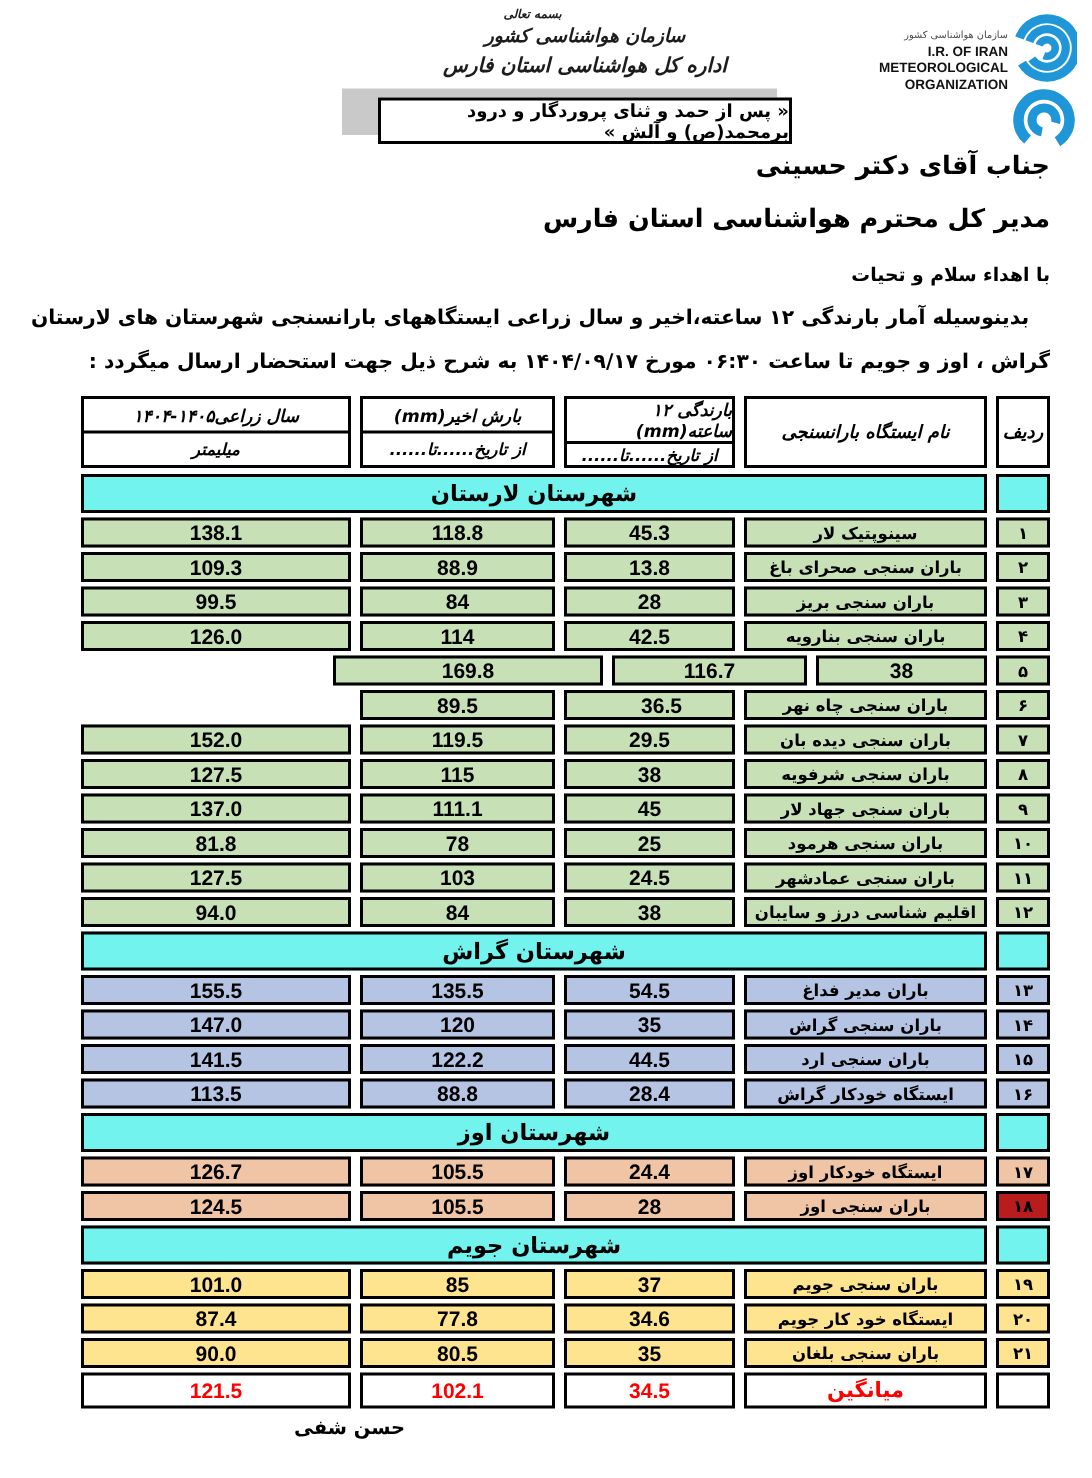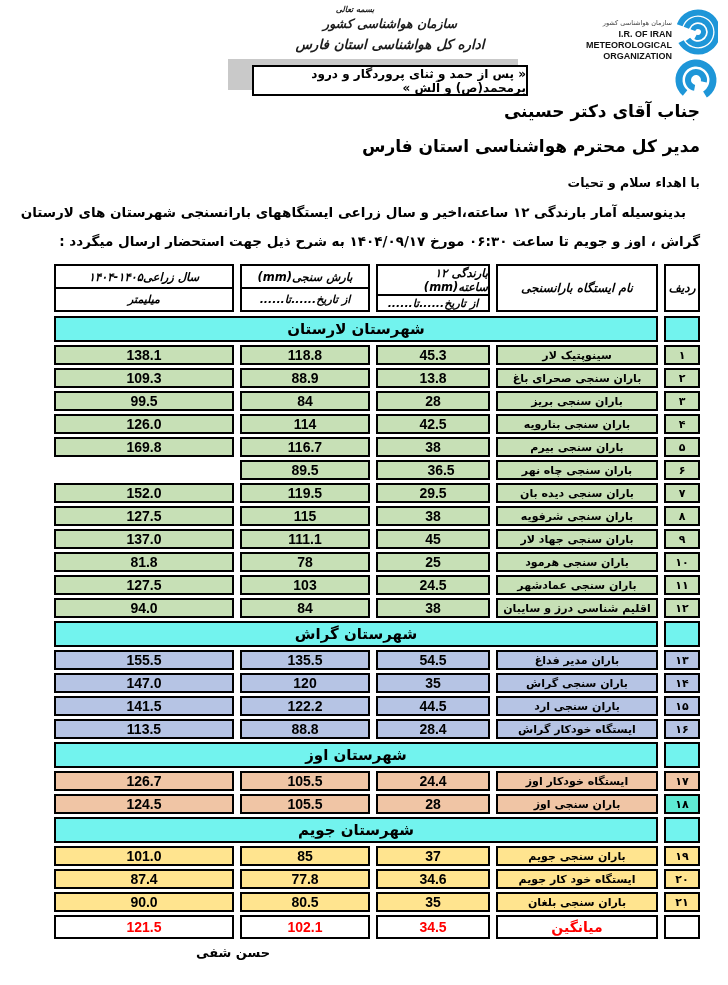--- a/index.html
+++ b/index.html
@@ -106,21 +106,21 @@
         <span>ردیف</span>
       </div>
       <div class="cell w-station hcell">
         <span>نام ایستگاه بارانسنجی</span>
       </div>
       <div class="hsplit w-v12">
         <div class="htop">بارندگی ۱۲ ساعته(mm)</div>
         <div class="hbot">از تاریخ......تا......</div>
       </div>
       <div class="hsplit w-recent">
-        <div class="htop">بارش سنجی(mm)</div>
+        <div class="htop">بارش اخیر(mm)</div>
         <div class="hbot">از تاریخ......تا......</div>
       </div>
       <div class="hsplit w-year">
         <div class="htop">سال زراعی۱۴۰۵-۱۴۰۴</div>
         <div class="hbot">میلیمتر</div>
       </div>
     </div>
     <div id="table-body">
         <div class="t-row band-row">
           <div class="cell w-radif" style="background: rgb(114, 243, 238);"></div>
@@ -149,21 +149,20 @@
         </div>
         <div class="t-row data-row">
           <div class="cell w-radif radif-cell" style="background: rgb(199, 224, 182);">۴</div>
           <div class="cell w-station station-cell" style="background: rgb(199, 224, 182);">باران سنجی بنارویه</div>
           <div class="cell w-v12 num" style="background: rgb(199, 224, 182);">42.5</div>
           <div class="cell w-recent num" style="background: rgb(199, 224, 182);">114</div>
           <div class="cell w-year num" style="background: rgb(199, 224, 182);">126.0</div>
         </div>
         <div class="t-row data-row">
           <div class="cell w-radif radif-cell" style="background: rgb(199, 224, 182);">۵</div>
-          <div class="cell w-station station-cell" style="background: rgb(199, 224, 182);">باران سنجی بیرم</div>
           <div class="cell w-v12 num" style="background: rgb(199, 224, 182);">38</div>
           <div class="cell w-recent num" style="background: rgb(199, 224, 182);">116.7</div>
           <div class="cell w-year num" style="background: rgb(199, 224, 182);">169.8</div>
         </div>
         <div class="t-row data-row">
           <div class="cell w-radif radif-cell" style="background: rgb(199, 224, 182);">۶</div>
           <div class="cell w-station station-cell" style="background: rgb(199, 224, 182);">باران سنجی چاه نهر</div>
           <div class="cell w-v12 num" style="background: rgb(199, 224, 182); padding-left: 16px;">36.5</div>
           <div class="cell w-recent num" style="background: rgb(199, 224, 182);">89.5</div>
         </div>
@@ -246,21 +245,21 @@
           <div class="cell w-band" style="background: rgb(114, 243, 238);">شهرستان اوز</div>
         </div>
         <div class="t-row data-row">
           <div class="cell w-radif radif-cell" style="background: rgb(240, 197, 165);">۱۷</div>
           <div class="cell w-station station-cell" style="background: rgb(240, 197, 165);">ایستگاه خودکار اوز</div>
           <div class="cell w-v12 num" style="background: rgb(240, 197, 165);">24.4</div>
           <div class="cell w-recent num" style="background: rgb(240, 197, 165);">105.5</div>
           <div class="cell w-year num" style="background: rgb(240, 197, 165);">126.7</div>
         </div>
         <div class="t-row data-row">
-          <div class="cell w-radif radif-cell" style="background: #5eead4;">۱۸</div>
+          <div class="cell w-radif radif-cell" style="background: #b91c1c;">۱۸</div>
           <div class="cell w-station station-cell" style="background: rgb(240, 197, 165);">باران سنجی اوز</div>
           <div class="cell w-v12 num" style="background: rgb(240, 197, 165);">28</div>
           <div class="cell w-recent num" style="background: rgb(240, 197, 165);">105.5</div>
           <div class="cell w-year num" style="background: rgb(240, 197, 165);">124.5</div>
         </div>
         <div class="t-row band-row">
           <div class="cell w-radif" style="background: rgb(114, 243, 238);"></div>
           <div class="cell w-band" style="background: rgb(114, 243, 238);">شهرستان جویم</div>
         </div>
         <div class="t-row data-row">

